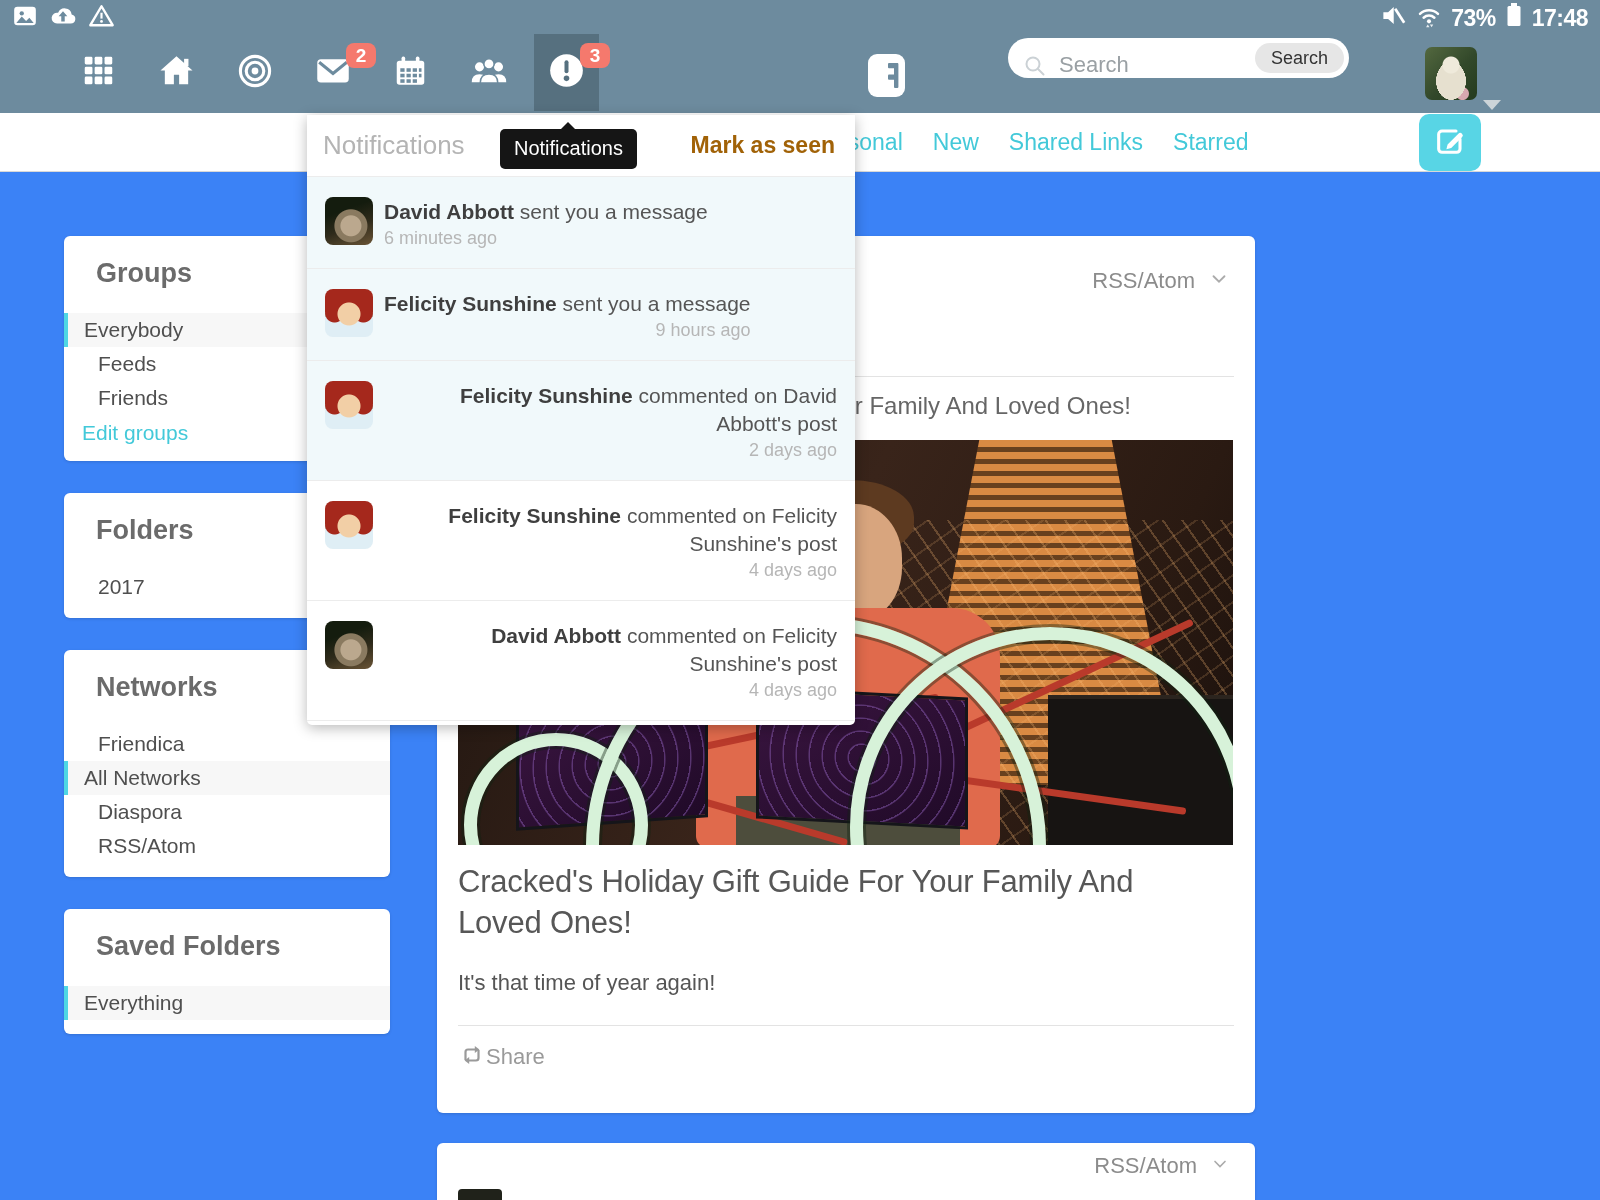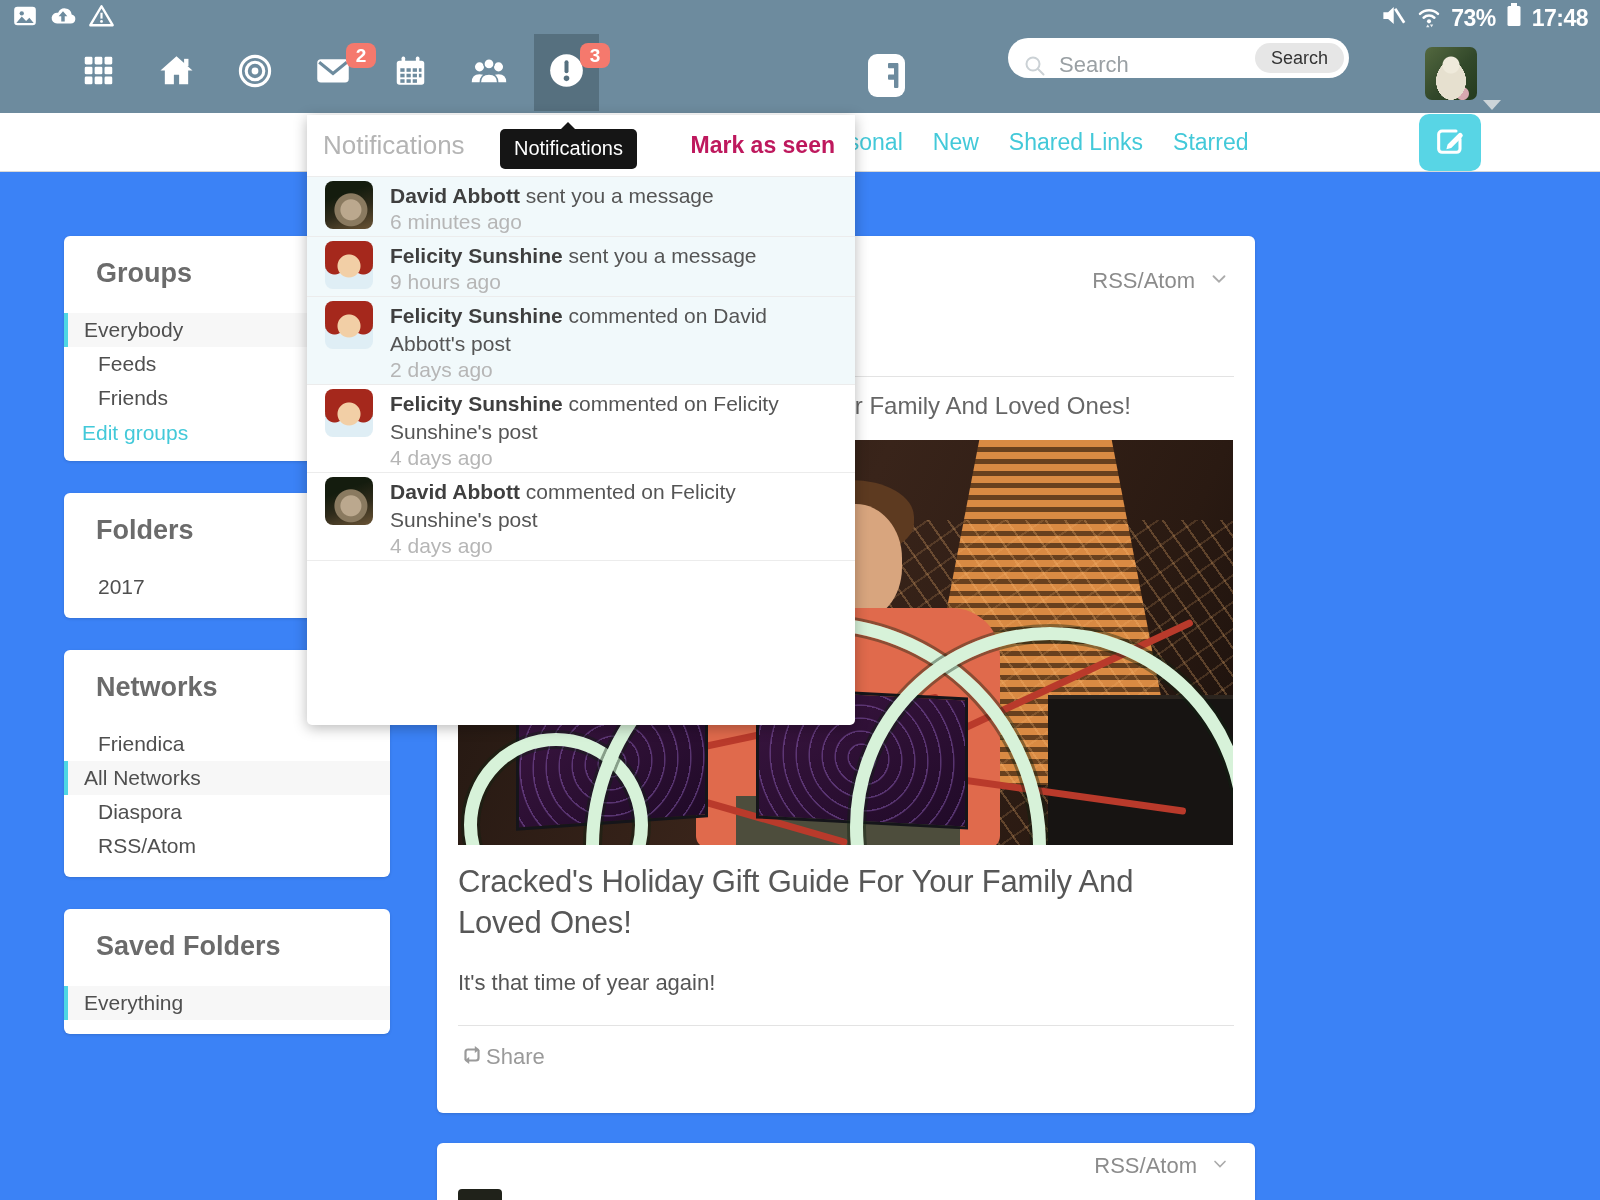--- a/index.html
+++ b/index.html
@@ -91,28 +91,28 @@
   .share-row { display:flex; align-items:center; padding:17px 0 42px; cursor:pointer; }
   .share-label { font-size:22px; color:#9a9a9a; }
   .post-card2 { margin-top:30px; height:220px; padding:14px 25px; position:relative; }
   .source-row2 { position:absolute; right:25px; top:10px; display:flex; align-items:center; gap:13px; cursor:pointer; }
   .dark-sliver { position:absolute; left:21px; top:46px; width:44px; height:120px; background:#20221a; border-radius:4px; }
 
   
   .dropdown { position:absolute; left:307px; top:115px; width:548px; height:610px; background:#fff; border-radius:0 0 5px 5px; box-shadow:0 3px 14px rgba(0,0,0,.28); z-index:40; overflow:hidden; }
   .dd-head { height:62px; display:flex; justify-content:space-between; align-items:center; padding:0 20px 0 16px; border-bottom:1px solid #ececec; }
   .dd-title { font-size:26px; color:#b4b4b4; }
-  .dd-mark { font-size:23px; color:#be185d; font-weight:600; cursor:pointer; }
-  .dd-item { display:flex; gap:17px; padding:4px 18px; cursor:pointer; }
-  .dd-item + .dd-item { border-top:1px solid #ececec; }
+  .dd-mark { font-size:23px; color:#a16207; font-weight:600; cursor:pointer; }
+  .dd-item { display:flex; gap:11px; padding:20px 18px; cursor:pointer; }
+  .dd-item + .dd-item { border-top:1px solid #ececec;text-align:right; }
   .dd-item.unseen { background:#f1f9fb; }
   .dd-avatar { width:48px; height:48px; border-radius:8px; flex:none; }
   .dd-text { font-size:21px; line-height:28px; color:#555; padding-top:1px; }
   .dd-name { font-weight:700; color:#3f3f3f; }
-  .dd-time { display:block; font-size:21px; color:#b6b6b6; margin-top:2px; line-height:20px; }
+  .dd-time { display:block; font-size:18px; color:#b6b6b6; margin-top:2px; line-height:20px; }
   .avatar-monkey { background:
        radial-gradient(circle at 54% 60%, #bba88e 0 10px, #8a7a60 11px 16px, rgba(0,0,0,0) 17px),
        radial-gradient(circle at 50% 44%, #3a3026 0 7px, rgba(0,0,0,0) 8px),
        linear-gradient(160deg, #141c0e 0 30%, #2e2a1a 60%, #6a5436 100%); }
   .avatar-girl { background:
        radial-gradient(circle at 50% 52%, #f2cfa6 0 11px, rgba(0,0,0,0) 12px),
        radial-gradient(circle at 20% 50%, #a5281c 0 9px, rgba(0,0,0,0) 10px),
        radial-gradient(circle at 80% 50%, #a5281c 0 9px, rgba(0,0,0,0) 10px),
        linear-gradient(180deg, #a5281c 0 36%, #993020 48%, rgba(0,0,0,0) 49%),
        linear-gradient(180deg, #b9c4b9 0 58%, #dfeef5 59% 100%); }

